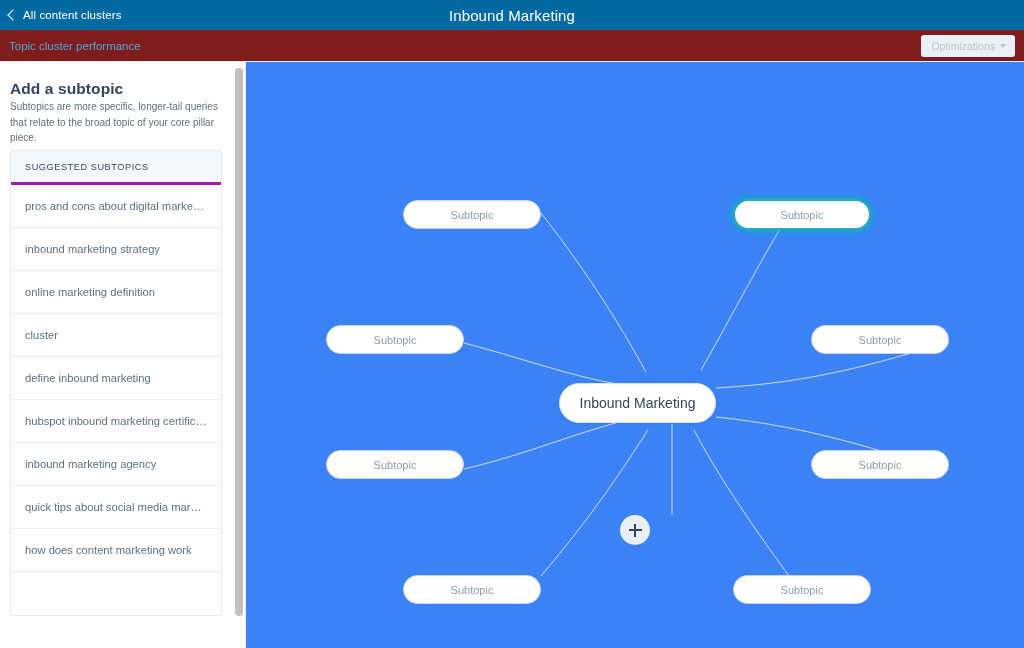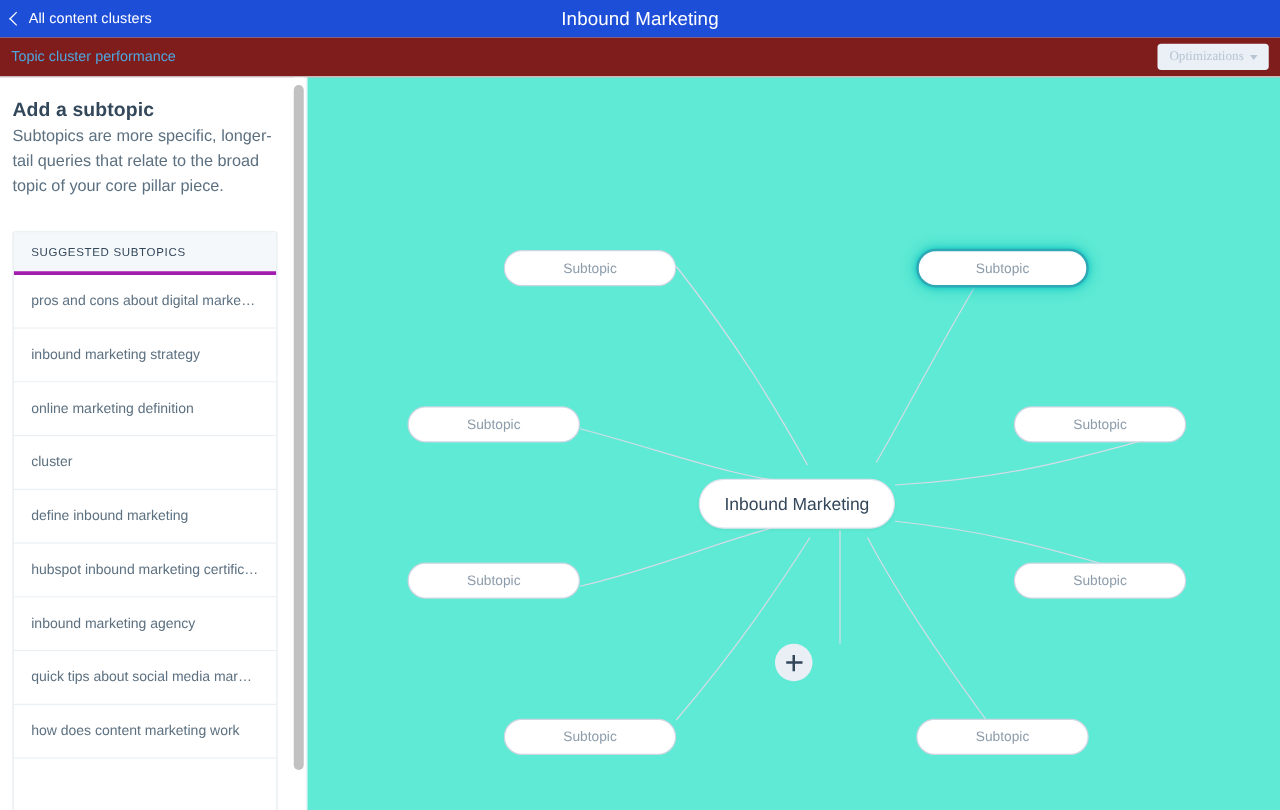--- a/index.html
+++ b/index.html
@@ -7,21 +7,21 @@
     width: 1024px; height: 648px;
     font-family: "Liberation Sans", sans-serif;
     overflow: hidden;
     background: #ffffff;
   }
   #app { width: 1024px; height: 648px; position: relative; display: flex; flex-direction: column; }
 
   
   .topbar {
     height: 20px; min-height: 30px;
-    background: #1d4ed8;
+    background: #0369a1;
     position: relative;
     display: flex; align-items: center;
   }
   .back-link {
     display: flex; align-items: center; gap: 6px;
     padding-left: 9px; height: 30px;
     cursor: pointer;
   }
   .chev-left {
     display: inline-block; width: 8px; height: 8px;
@@ -47,21 +47,21 @@
     display: flex; align-items: center; justify-content: space-between;
     padding: 0 9px 0 9px;
     position: relative;
   }
   .subbar-link {
     color: #4ea6dc; font-size: 11.5px; cursor: pointer;
   }
   .opt-btn {
     background: #eaf0f6; color: #b7c4d2;
     border: none; border-radius: 3px;
-    font-size: 10.5px; font-family: Liberation Serif, serif;
+    font-size: 10.5px; font-family: Liberation Sans, sans-serif;
     padding: 5px 9px 5px 10px;
     display: flex; align-items: center; gap: 5px;
     cursor: default;
   }
   .caret-down {
     width: 0; height: 0;
     border-left: 3.2px solid transparent;
     border-right: 3.2px solid transparent;
     border-top: 4px solid #b7c4d2;
     display: inline-block;
@@ -76,22 +76,22 @@
     background: #ffffff;
     padding: 18px 10px 0 10px;
     overflow: hidden;
     position: relative;
   }
   .sb-title {
     font-size: 15.5px; font-weight: 700; color: #33475b;
     letter-spacing: .1px; margin-bottom: 1px;
   }
   .sb-desc {
-    font-size: 13px; line-height: 1.55; color: #5c7080;
-    margin-bottom: 26px; max-width: 208px;
+    font-size: 10px; line-height: 1.55; color: #5c7080;
+    margin-bottom: 4px; max-width: 208px;
   }
   .sb-table {
     border: 1px solid #e5ebf0; border-radius: 2px;
     overflow: hidden;
   }
   .sb-head {
     background: #f5f8fa;
     border-bottom: 3px solid #a21caf;
     padding: 11px 14px 10px 14px;
     font-size: 9.2px; letter-spacing: .55px;
@@ -124,21 +124,21 @@
   }
   .scroll-thumb {
     position: absolute; left: 3px; top: 6px; width: 8px; height: 548px;
     background: #c1c1c1; border-radius: 4px;
     cursor: pointer;
   }
 
   
   .canvas {
     flex: 1; position: relative;
-    background: #5eead4;
+    background: #3b82f6;
     overflow: hidden;
   }
   .canvas svg.links {
     position: absolute; left: 0; top: 0; width: 100%; height: 100%;
     pointer-events: none;
   }
   .node {
     position: absolute;
     background: #ffffff;
     border: 1px solid #cbd6e2;

